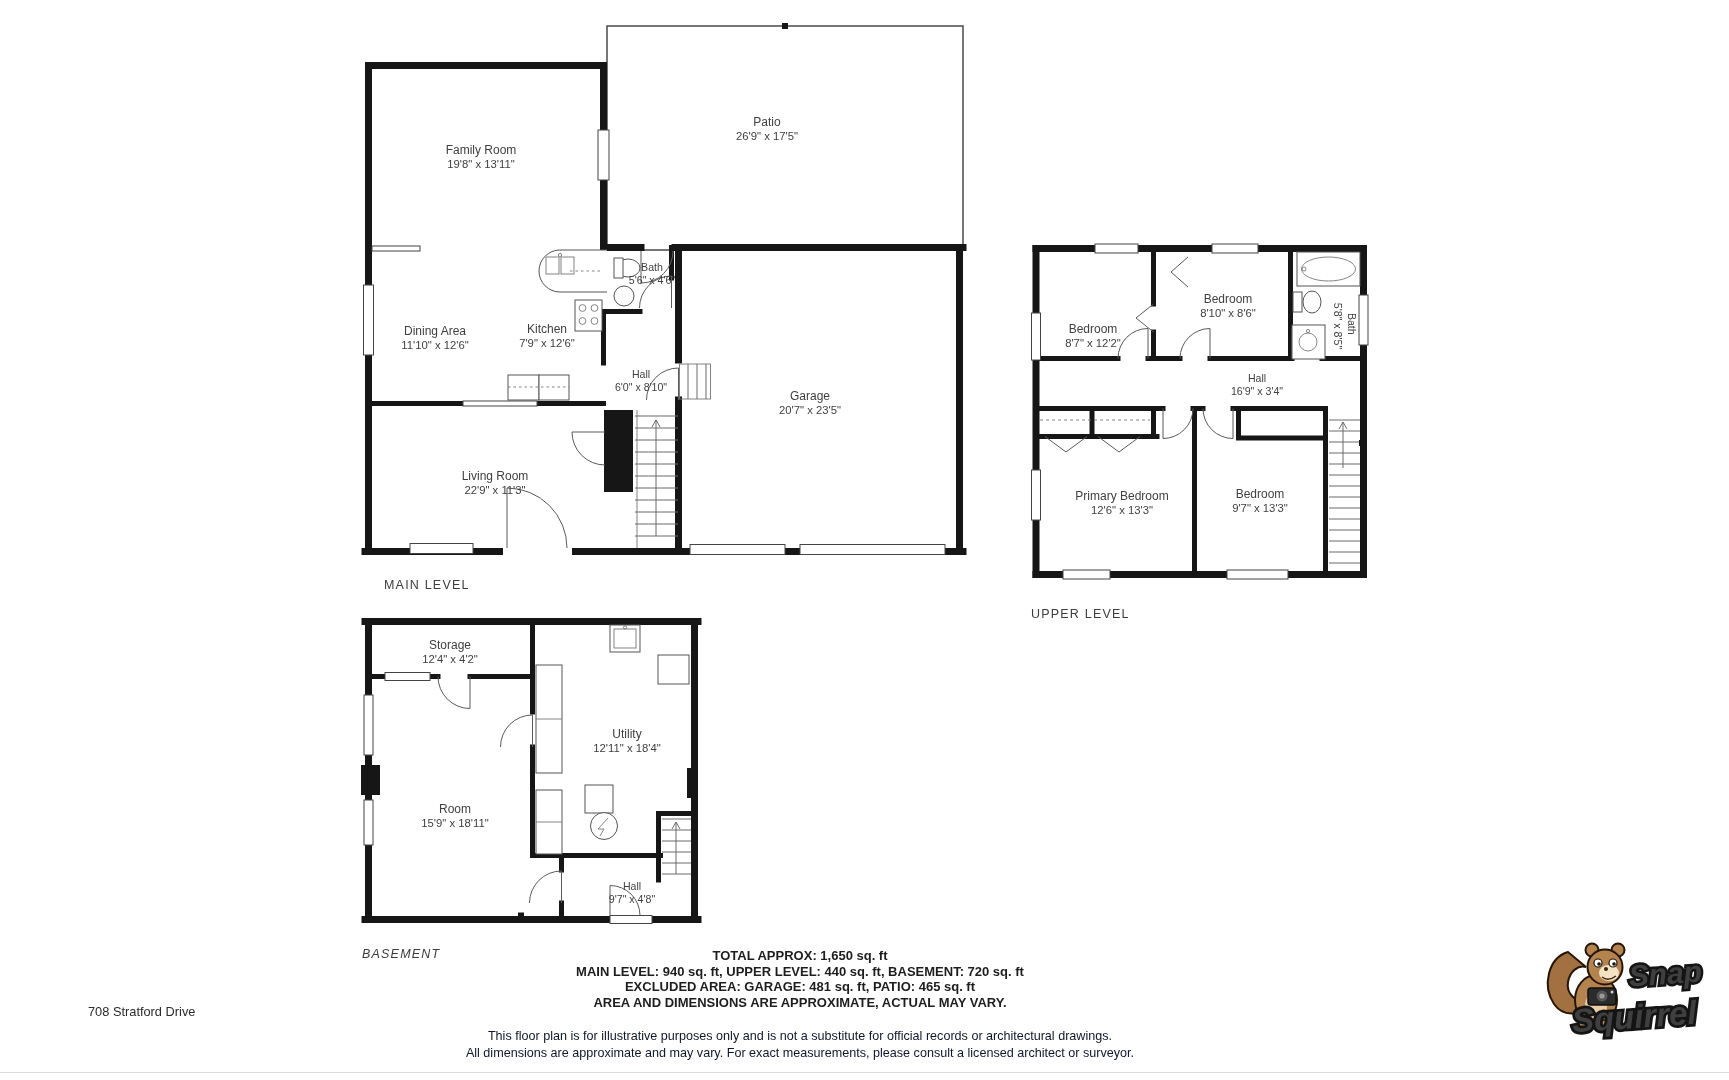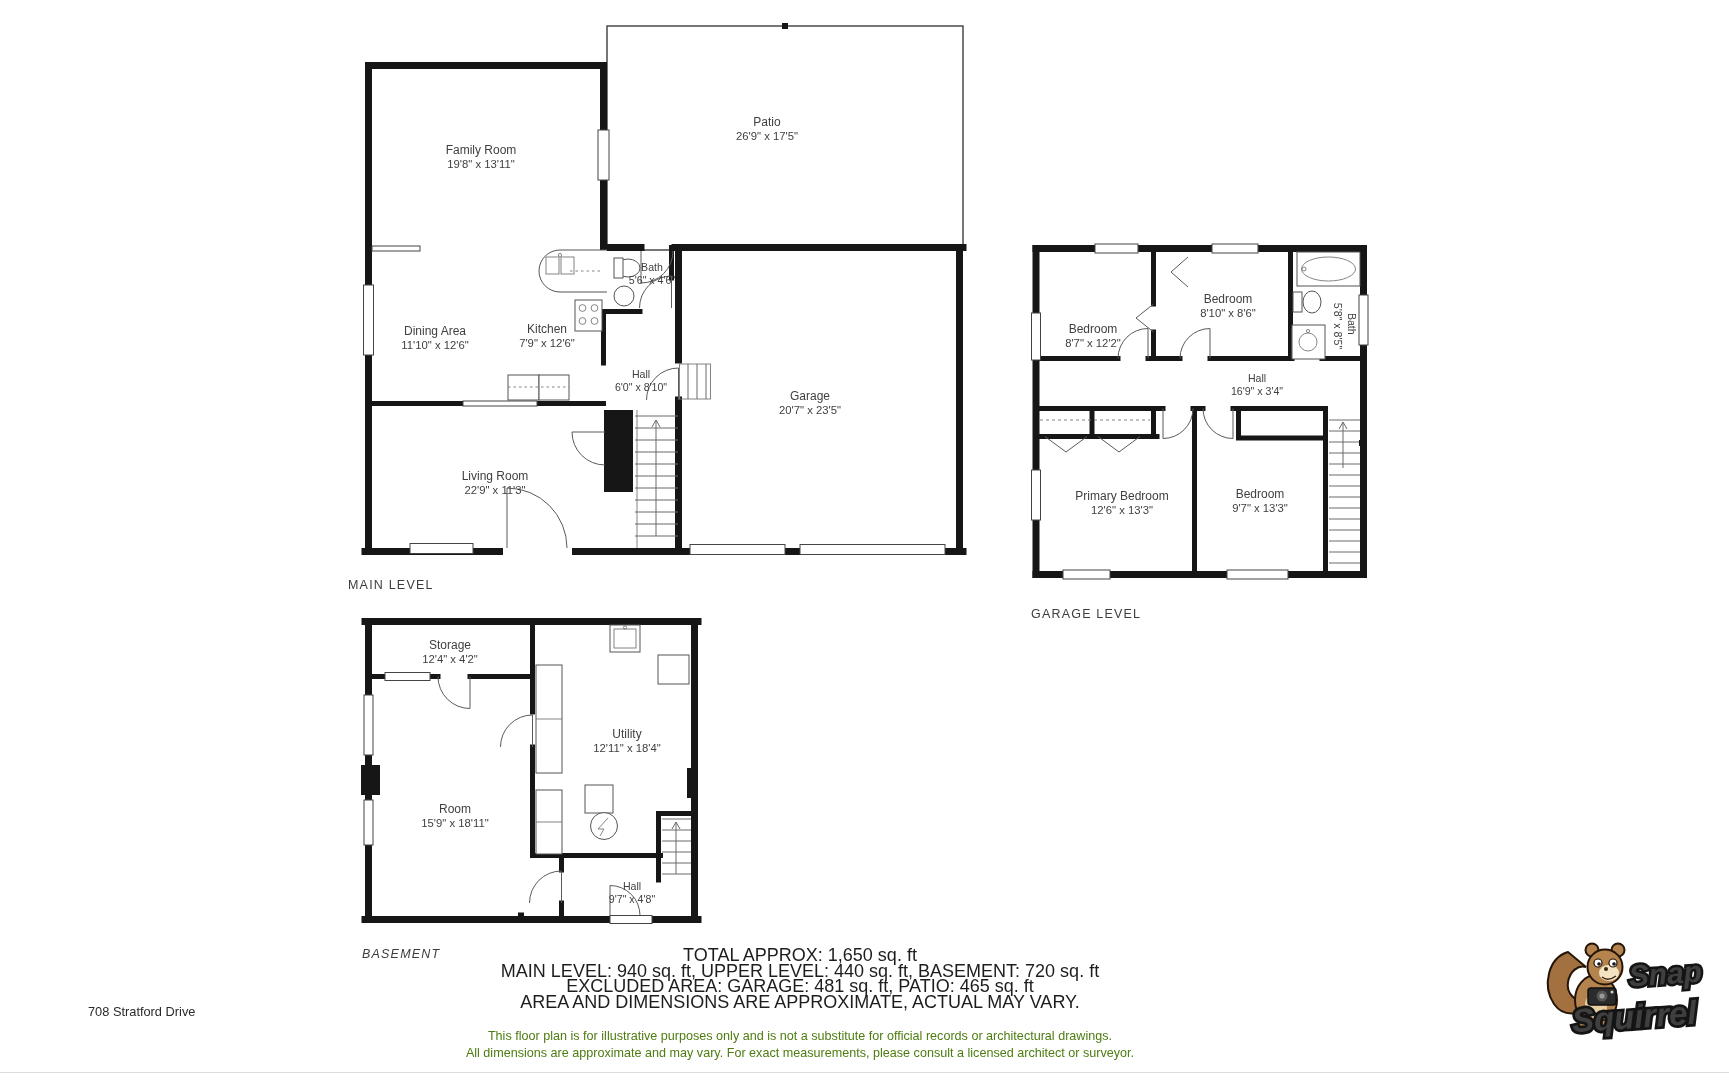--- a/index.html
+++ b/index.html
@@ -15,23 +15,23 @@
   .twall{stroke:#161616;stroke-width:5;fill:none;stroke-linecap:square;}
   .thin{stroke:#4a4a4a;stroke-width:1.5;fill:#fff;}
   .fix{stroke:#555;stroke-width:1;fill:#fff;}
   .fixl{stroke:#777;stroke-width:.9;fill:none;}
   .arc{stroke:#5a5a5a;stroke-width:1;fill:none;}
   .win{fill:#fff;stroke:none;}
   .winf{fill:#fff;stroke:#444;stroke-width:1;}
   .tick{fill:#161616;}
   .tread{stroke:#6a6a6a;stroke-width:1;fill:none;}
   #summary{position:absolute;left:450px;top:948px;width:700px;text-align:center;
-           font-size:18px;font-weight:normal;color:#1d1d1d;line-height:15.5px;}
+           font-size:13px;font-weight:bold;color:#1d1d1d;line-height:15.5px;}
   #disclaimer{position:absolute;left:360px;top:1028px;width:880px;text-align:center;
-           font-size:12.6px;font-weight:normal;color:#4d7c0f;line-height:16.5px;}
+           font-size:12.6px;font-weight:normal;color:#0f172a;line-height:16.5px;}
   #address{position:absolute;left:88px;top:1004px;font-size:12.8px;color:#2a2a2a;}
   #logo{position:absolute;left:1538px;top:936px;width:188px;height:134px;}
   .logo-word{font-style:italic;font-weight:bold;paint-order:stroke;stroke:#141414;}
   #bottom-edge{position:absolute;left:0;top:1072px;width:1729px;height:1px;background:#dcdcdc;}
 </style>
 </head>
 <body>
 
 <div id="canvas">
 
@@ -126,21 +126,21 @@
       <text class="rnb" x="294" y="253">Bath</text>
       <text class="rnb" x="294" y="266">5'6" x 4'6"</text>
       <text class="rnb" x="283" y="360">Hall</text>
       <text class="rnb" x="283" y="373">6'0" x 8'10"</text>
       <text class="rn" x="452" y="382">Garage</text>
       <text class="rd" x="452" y="396">20'7" x 23'5"</text>
       <text class="rn" x="137" y="462">Living Room</text>
       <text class="rd" x="137" y="476">22'9" x 11'3"</text>
     </g>
   </svg>
-  <div class="lvl-title" style="left:348px;top:578px;">MAIN LEVEL</div>
+  <div class="lvl-title" style="left:384px;top:578px;">MAIN LEVEL</div>
 
   <svg class="plan" style="left:1025px;top:240px;" width="350" height="350" viewBox="0 0 350 350">
     <g>
       <path class="wall" d="M11,8.5 H70 M113,8.5 H187 M233,8.5 H338.5"></path>
       <path class="wall" d="M11,8.5 V73 M11,120 V230 M11,280 V334.5"></path>
       <path class="wall" d="M338.5,8.5 V55 M338.5,105 V334.5"></path>
       <path class="wall" d="M11,334.5 H38 M85,334.5 H202 M263,334.5 H338.5"></path>
       <path class="twall" d="M128.5,8.5 V64 M128.5,92 V118.5"></path>
       <path class="twall" d="M265.5,8.5 V118.5"></path>
       <path class="twall" d="M11,118.5 H93 M123,118.5 H155 M185,118.5 H267 M297,118.5 H338.5"></path>
@@ -200,21 +200,21 @@
       <text class="rn" x="97" y="260">Primary Bedroom</text>
       <text class="rd" x="97" y="274">12'6" x 13'3"</text>
       <text class="rn" x="235" y="258">Bedroom</text>
       <text class="rd" x="235" y="272">9'7" x 13'3"</text>
       <text transform="translate(318,86) rotate(90)">
         <tspan class="rnb" x="0" y="-5">Bath</tspan>
         <tspan class="rnb" x="0" y="9">5'8" x 8'5"</tspan>
       </text>
     </g>
   </svg>
-  <div class="lvl-title" style="left:1031px;top:607px;">GARAGE LEVEL</div>
+  <div class="lvl-title" style="left:1031px;top:607px;">UPPER LEVEL</div>
 
   <svg class="plan" style="left:358px;top:612px;" width="355" height="325" viewBox="0 0 355 325">
     <g>
       <path class="wall" d="M7,9.5 H340"></path>
       <path class="wall" d="M10.5,9.5 V83 M10.5,143 V188 M10.5,233 V307.5"></path>
       <path class="wall" d="M336.5,9.5 V307.5"></path>
       <path class="wall" d="M7,307.5 H252 M294,307.5 H340"></path>
       <path class="twall" d="M14,64.5 H27 M72,64.5 H80 M112,64.5 H174.5"></path>
       <path class="twall" d="M174.5,9.5 V100 M174.5,135 V243.5"></path>
       <path class="twall" d="M174.5,243.5 H302.5"></path>

